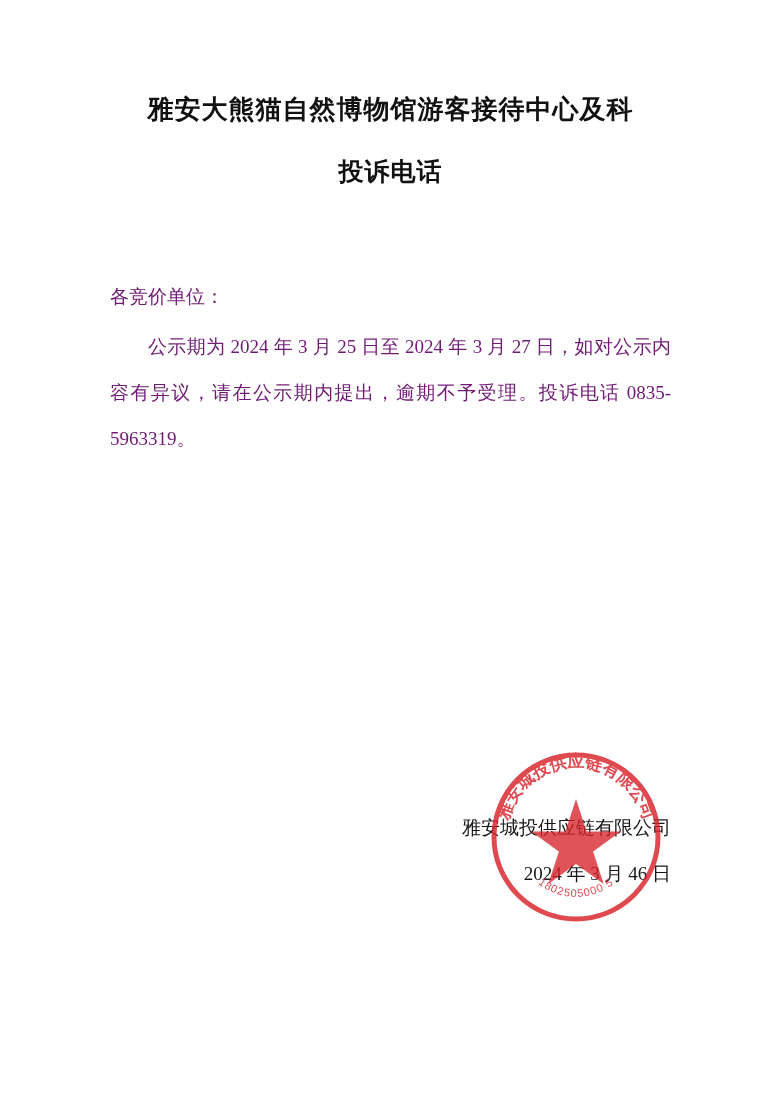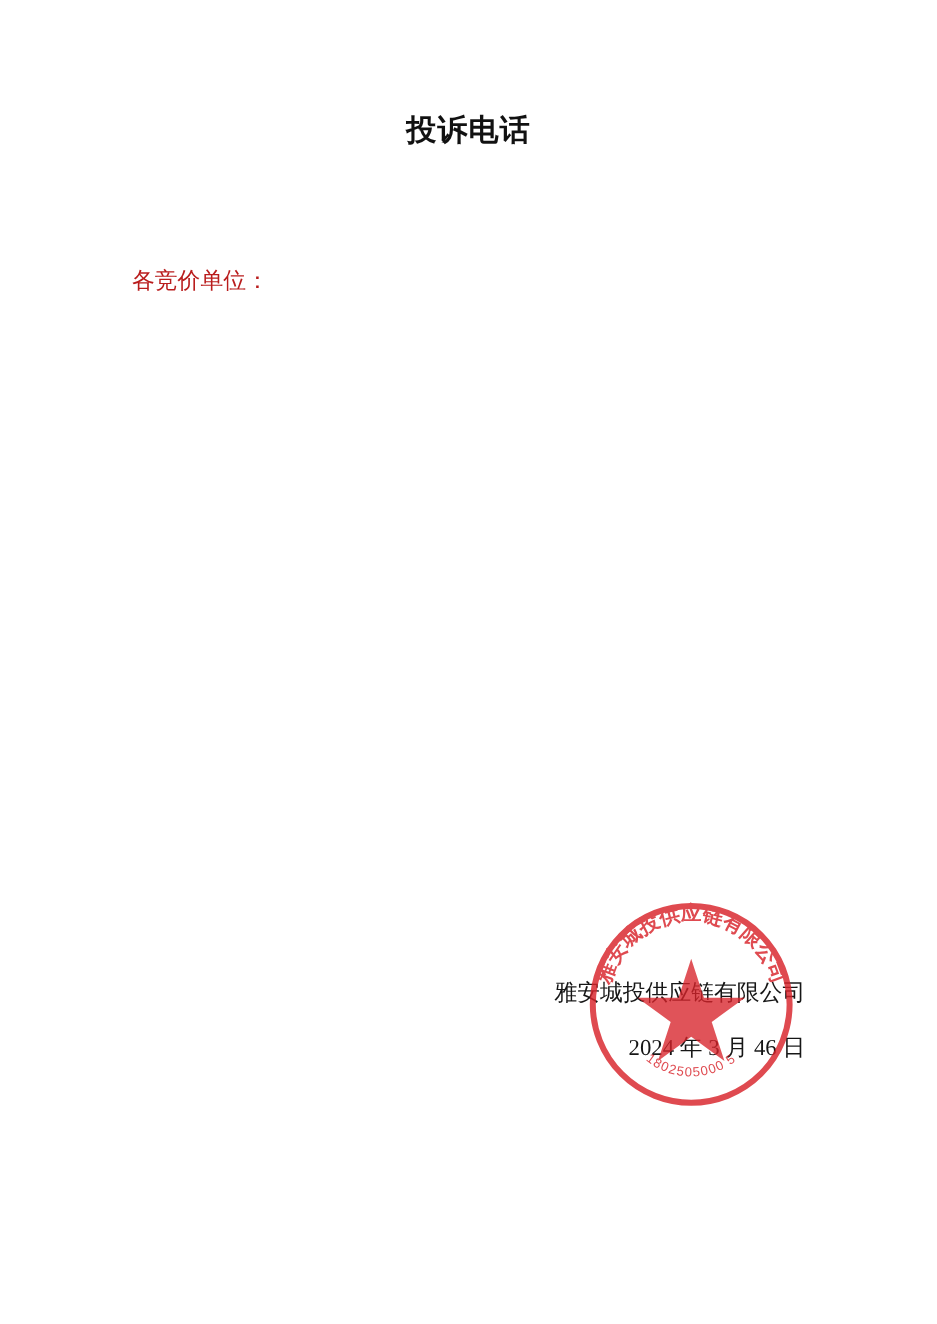--- a/index.html
+++ b/index.html
@@ -35,21 +35,21 @@
     color: #111;
     white-space: nowrap;
   }
   .title-line.l3 {
     font-size: 25px;
   }
   .body-block {
     margin-top: 72px;
     font-size: 19px;
     line-height: 46px;
-    color: #b91c1c;
+    color: #701a75;
     text-align: justify;
   }
   .para {
     margin: 0;
     text-indent: 0;
   }
   .para.indent {
     text-indent: 38px;
   }
   .salutation {
@@ -97,27 +97,31 @@
     fill: #d8232a;
     letter-spacing: 1px;
   }
 </style>
 </head>
 <body>
 
 <div class="page">
 
   <div class="title-block">
+    <div class="title-line l1">雅安大熊猫自然博物馆游客接待中心及科</div>
     <div class="title-line l3">投诉电话</div>
   </div>
 
   <div class="body-block">
     <p class="para salutation">各竞价单位：</p>
 
 
+    <p class="para indent">
+      <span>公示期为 2024 年 3 月 25 日至 2024 年 3 月 27 日，如对公示内容有异议，请在公示期内提出，逾期不予受理。投诉电话 0835-5963319。</span>
+    </p>
   </div>
 
   <div class="sign-block">
     <span class="sign-line">雅安城投供应链有限公司</span>
     <span class="sign-line">2024 年 3 月 46 日</span>
   </div>
 
   <div class="seal">
     <svg width="200" height="200" viewBox="0 0 200 200" xmlns="http://www.w3.org/2000/svg" aria-hidden="true">
       <defs>

